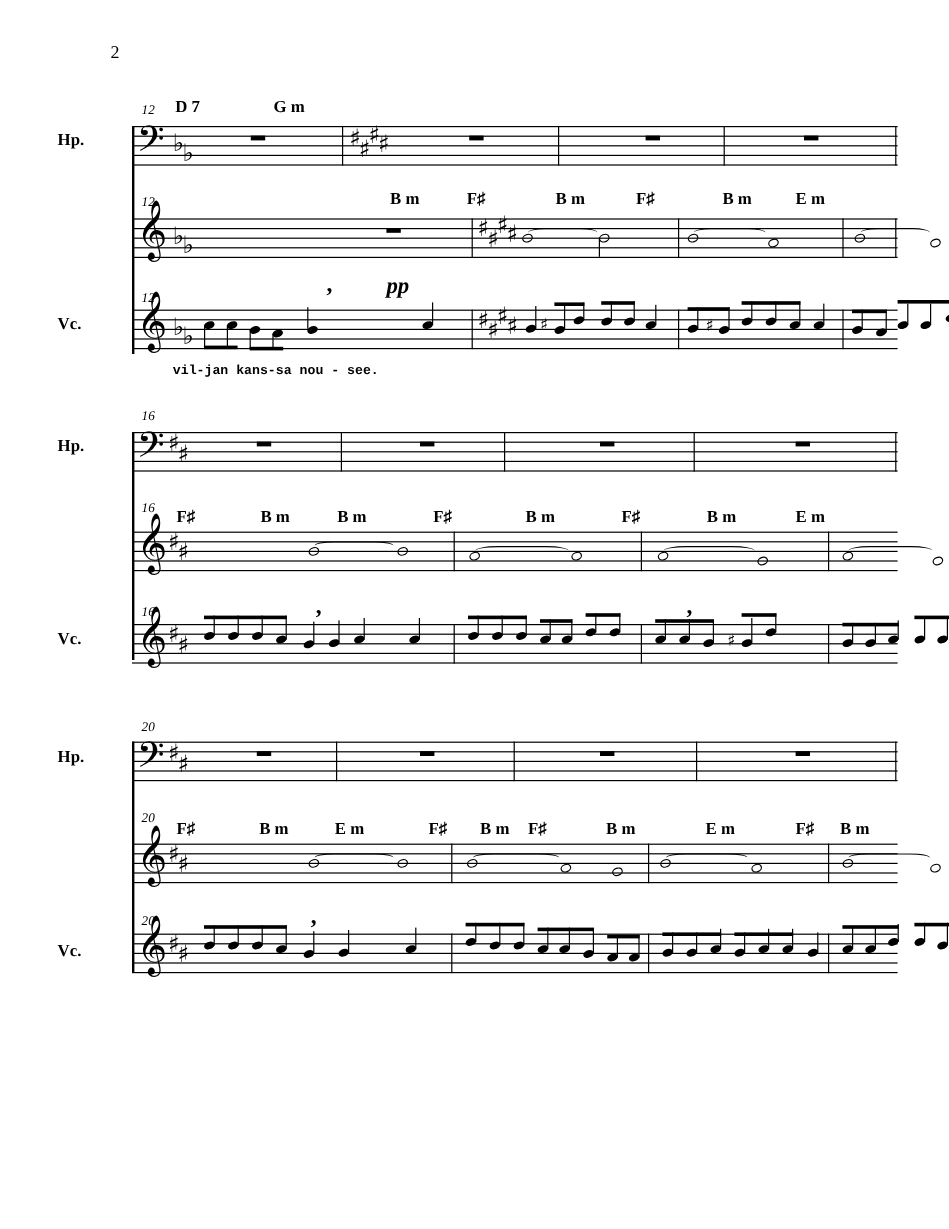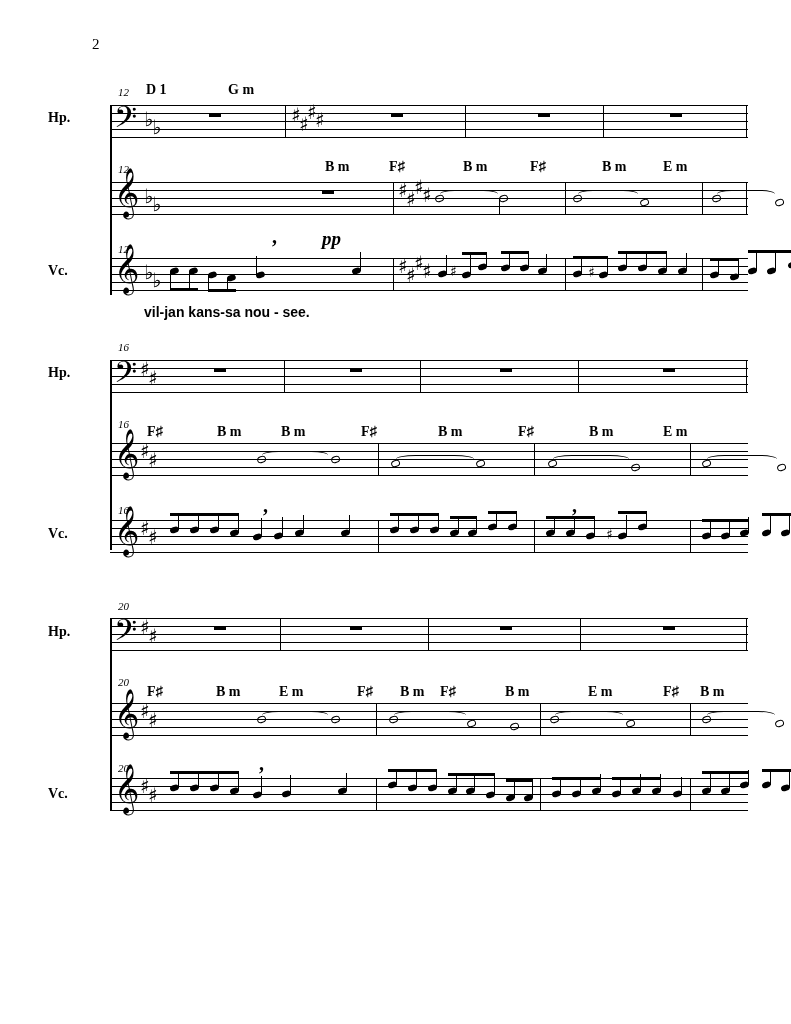--- a/index.html
+++ b/index.html
@@ -91,22 +91,22 @@
   }
   .chord {
     position: absolute;
     font-family: "Liberation Serif", serif;
     font-size: 14px;
     font-weight: bold;
     white-space: nowrap;
   }
   .lyric {
     position: absolute;
-    font-family: Liberation Sans, sans-serif;
-    font-size: 14px;
+    font-family: Liberation Mono, monospace;
+    font-size: 11px;
     font-weight: bold;
     white-space: nowrap;
   }
   .dyn {
     position: absolute;
     font-family: "Liberation Serif", serif;
     font-size: 19px;
     font-style: italic;
     font-weight: bold;
   }
@@ -186,21 +186,21 @@
 <div class="page">
 
   <div class="page-number">2</div>
 
   <div class="system" style="top:0;">
 
     <div class="sys-brace" style="left:110px; top:105px; height:190px;"></div>
 
     <div class="meas-num" style="left:118px; top:86px;">12</div>
 
-    <div class="chord" style="left:146px; top:82px;">D 1</div>
+    <div class="chord" style="left:146px; top:82px;">D 7</div>
     <div class="chord" style="left:228px; top:82px;">G m</div>
 
     <div class="inst-label" style="left:48px; top:110px;">Hp.</div>
     <div class="staff" style="left:110px; top:105px; width:638px; height:33px;">
       <div class="staff-lines">
           <i></i>
           <i></i>
           <i></i>
           <i></i>
           <i></i>

